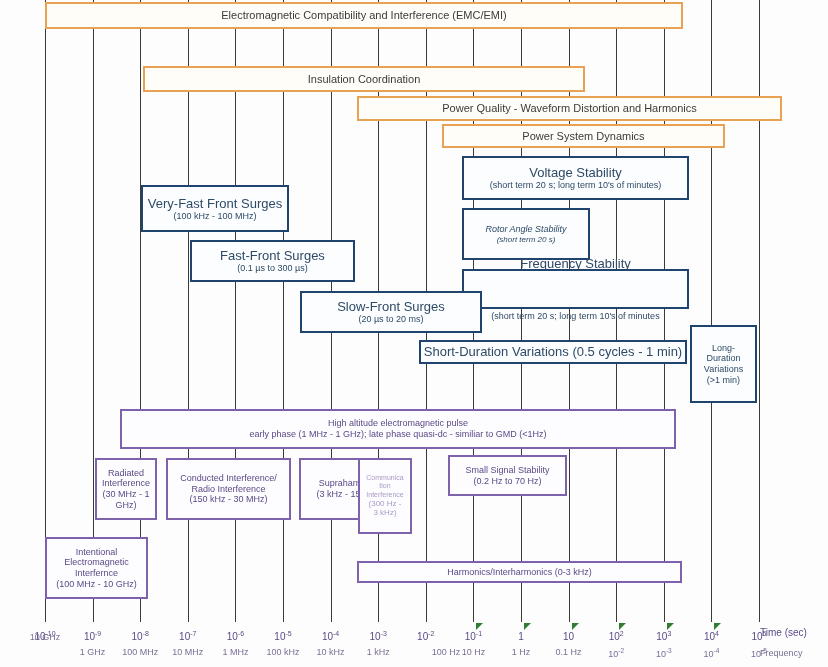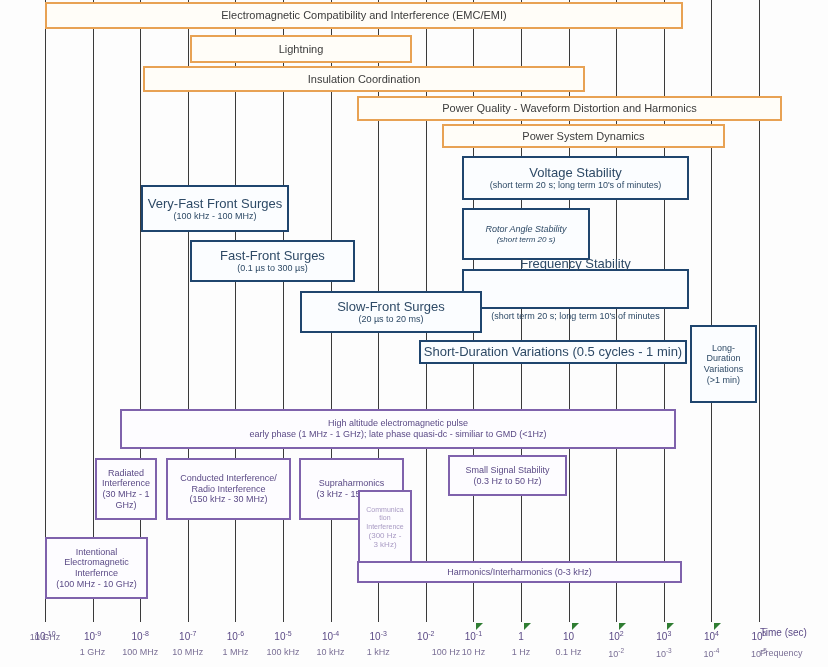--- a/index.html
+++ b/index.html
@@ -63,23 +63,20 @@
       <div class="gridline" style="left: 616.2px; height: 622px;"></div>
       <div class="gridline" style="left: 663.8px; height: 622px;"></div>
       <div class="gridline" style="left: 711.4px; height: 622px;"></div>
       <div class="gridline" style="left: 759px; height: 622px;"></div>
     </div>
 
   <div class="box orange" style="left:45px;top:2px;width:638px;height:27px;">
     <span class="ln t11">Electromagnetic Compatibility and Interference (EMC/EMI)</span>
   </div>
 
-  <div class="box orange" style="left:190px;top:35px;width:222px;height:28px;">
-    <span class="ln t11">Lightning</span>
-  </div>
 
   <div class="box orange" style="left:143px;top:66px;width:442px;height:26px;">
     <span class="ln t11">Insulation Coordination</span>
   </div>
 
   <div class="box orange" style="left:357px;top:96px;width:425px;height:25px;">
     <span class="ln t11">Power Quality - Waveform Distortion and Harmonics</span>
   </div>
 
   <div class="box orange" style="left:442px;top:124px;width:283px;height:24px;">
@@ -143,31 +140,31 @@
     <span class="ln t9">Conducted Interference/</span>
     <span class="ln t9">Radio Interference</span>
     <span class="ln t9">(150 kHz - 30 MHz)</span>
   </div>
 
   <div class="box purple" style="left:299px;top:458px;width:105px;height:62px;">
     <span class="ln t9">Supraharmonics</span>
     <span class="ln t9">(3 kHz - 150 kHz)</span>
   </div>
 
-  <div class="box purple faint" style="left:358px;top:458px;width:54px;height:76px;margin-top:32px;">
+  <div class="box purple faint" style="left:358px;top:458px;width:54px;height:76px;">
     <span class="ln t7">Communica</span>
     <span class="ln t7">tion</span>
     <span class="ln t7">Interference</span>
     <span class="ln t8">(300 Hz -</span>
     <span class="ln t8">3 kHz)</span>
   </div>
 
   <div class="box purple" style="left:448px;top:455px;width:119px;height:41px;">
     <span class="ln t9">Small Signal Stability</span>
-    <span class="ln t9">(0.3 Hz to 50 Hz)</span>
+    <span class="ln t9">(0.2 Hz to 70 Hz)</span>
   </div>
 
 
   <div class="box purple" style="left:45px;top:537px;width:103px;height:62px;">
     <span class="ln t9">Intentional</span>
     <span class="ln t9">Electromagnetic</span>
     <span class="ln t9">Interfernce</span>
     <span class="ln t9">(100 MHz - 10 GHz)</span>
   </div>
 

